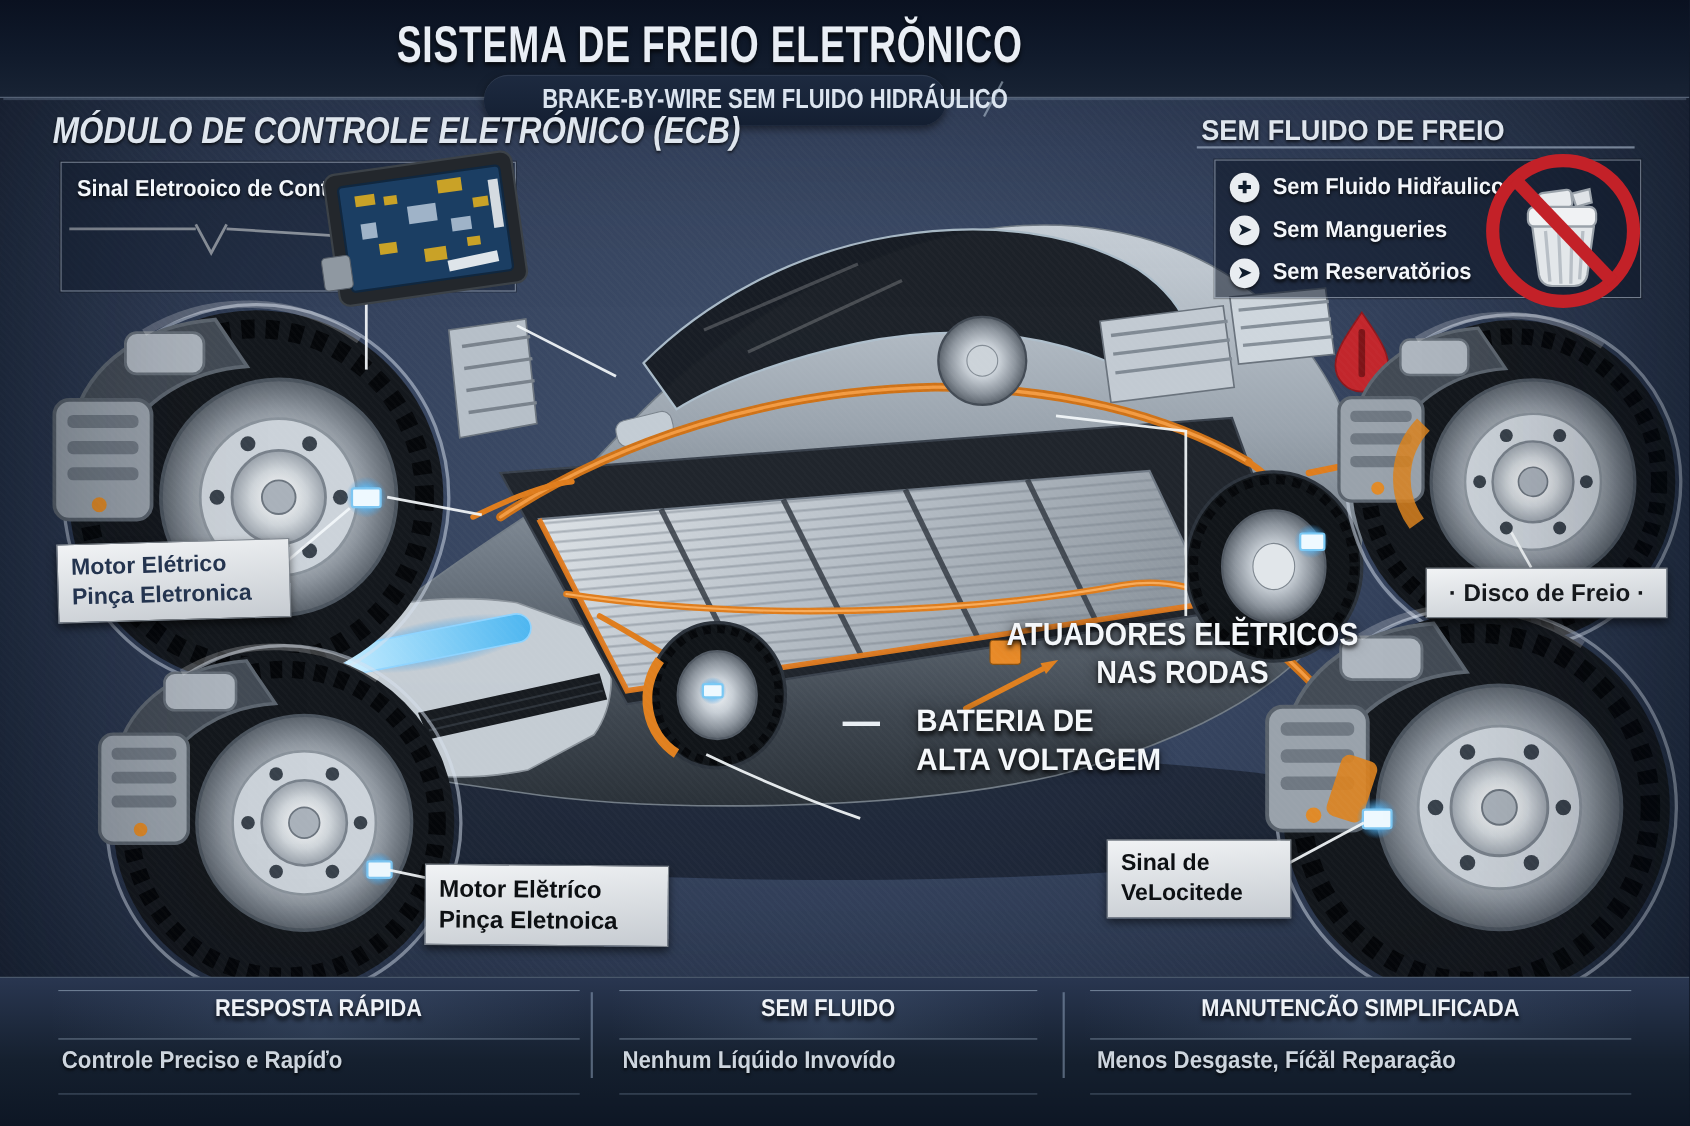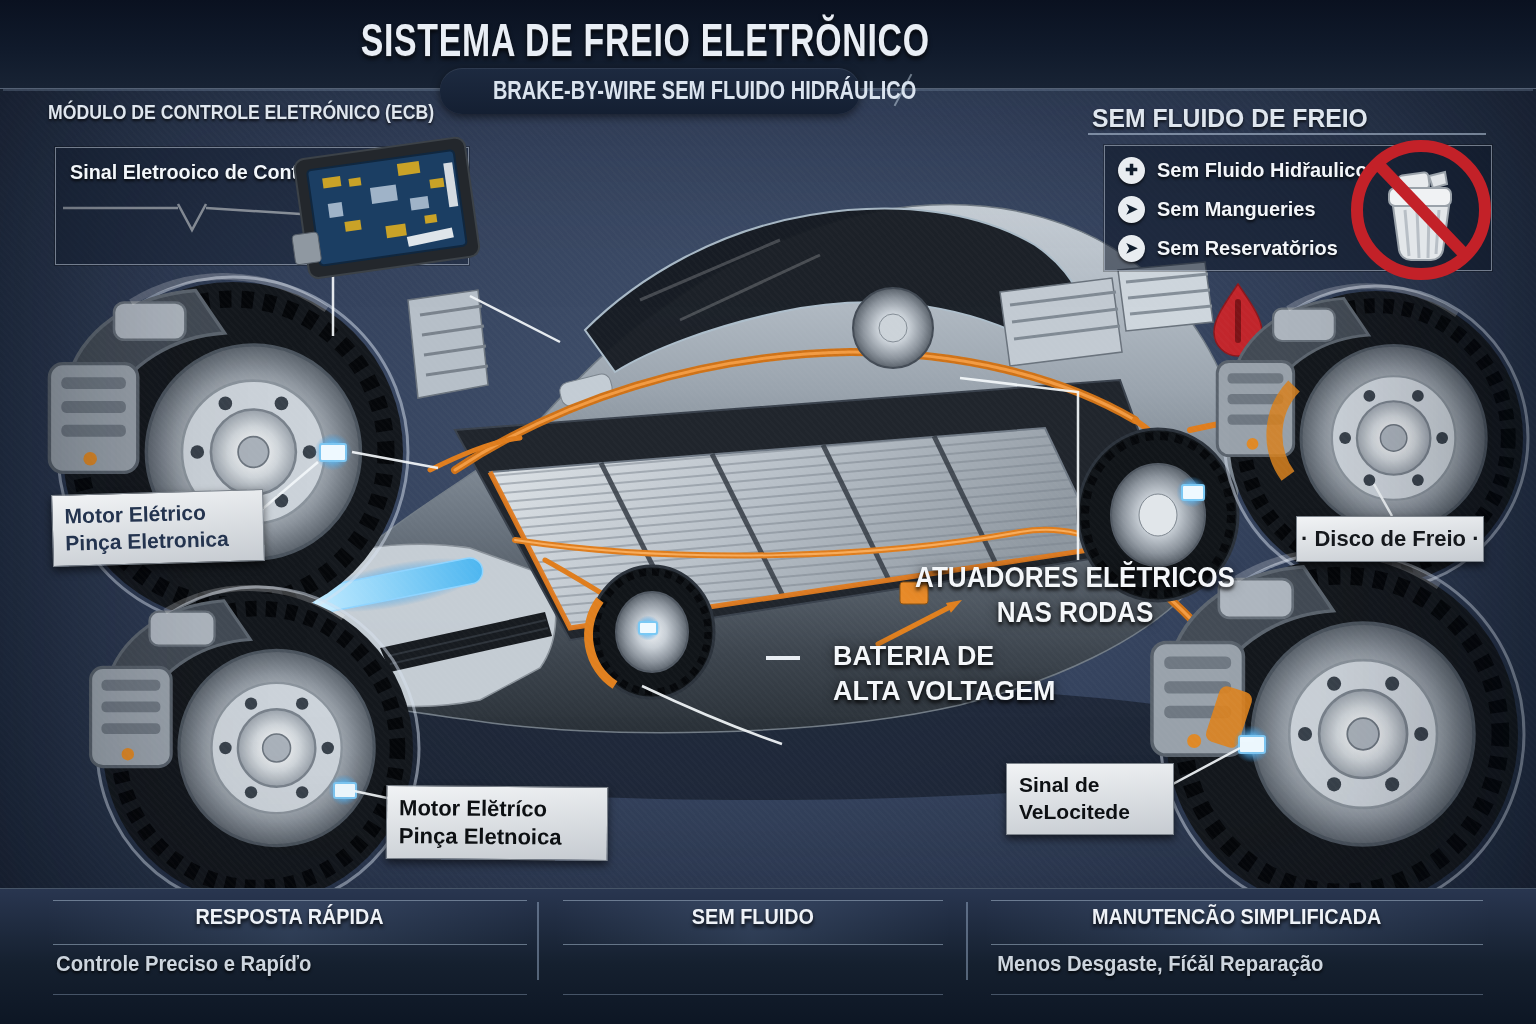--- a/index.html
+++ b/index.html
@@ -24,21 +24,21 @@
         background:linear-gradient(180deg,#1d2a40,#141f32);border-radius:22px;padding:8px 0 9px;
         box-shadow:0 3px 8px rgba(0,0,0,.5), inset 0 1px 0 rgba(255,255,255,.08);
         font-size:25px;font-weight:bold;color:#dbe4ef;white-space:nowrap;}
   .subpill .cx{display:inline-block;transform:scaleX(.8);}
   .subpill::after{content:'';position:absolute;right:-44px;top:4px;width:2px;height:36px;
         background:rgba(200,215,230,.5);transform:rotate(28deg);}
   
   .panel-heading{position:absolute;z-index:5;font-weight:bold;color:#dfe6ee;white-space:nowrap;
         text-shadow:0 2px 3px rgba(0,0,0,.7);}
   .panel-heading .cx{display:inline-block;transform-origin:0 50%;}
-  #ecb-heading{left:48px;top:100px;font-size:21px;}
+  #ecb-heading{left:48px;top:100px;font-size:34px;font-style:italic;}
   #ecb-heading .cx{transform:scaleX(.84);}
   #nofluid-heading{left:1092px;top:103px;font-size:26px;}
   #nofluid-heading .cx{transform:scaleX(.95);}
   .h-underline{position:absolute;z-index:5;height:2px;background:rgba(190,205,225,.55);}
   #nofluid-underline{left:1088px;top:133px;width:398px;}
   .panel-box{position:absolute;z-index:4;border:1px solid rgba(205,215,230,.5);
         background:rgba(14,24,41,.42);box-shadow:0 0 0 1px rgba(0,0,0,.25);}
   #ecb-box{left:55px;top:147px;width:412px;height:116px;}
   #nofluid-box{left:1104px;top:145px;width:386px;height:124px;background:rgba(13,22,38,.55);}
   #signal-label{position:absolute;left:70px;top:160px;z-index:6;font-size:21px;font-weight:bold;
@@ -54,21 +54,21 @@
   #nofluid-icon{position:absolute;left:1341px;top:126px;width:160px;height:160px;z-index:7;}
   
   #scene{position:absolute;inset:0;z-index:1;}
   #ecb-board{position:absolute;left:283px;top:126px;width:206px;height:166px;z-index:6;}
   
   .tag{position:absolute;z-index:8;background:linear-gradient(175deg,#f1f3f5 0%,#d9dde1 55%,#c6cbd1 100%);
         border:1px solid #7d848c;box-shadow:0 4px 8px rgba(0,0,0,.55);
         font-weight:bold;line-height:1.28;padding:8px 12px;}
   .tag span{display:block;white-space:nowrap;}
   #tag-front-caliper{left:52px;top:492px;width:186px;font-size:21px;color:#24344f;transform:rotate(-1.6deg);}
-  #tag-disco{left:1296px;top:516px;font-size:22px;color:#15181c;padding:8px 4px;}
+  #tag-disco{left:1296px;top:516px;font-size:22px;color:#15181c;padding:8px 20px;}
   #tag-sensor{left:1006px;top:763px;width:142px;font-size:21px;color:#0d1013;}
   #tag-rear-caliper{left:386px;top:786px;width:196px;font-size:22px;color:#0d1013;transform:rotate(.5deg);}
   
   .biglabel{position:absolute;z-index:8;font-weight:bold;color:#f4f7fa;
         text-shadow:0 3px 4px rgba(0,0,0,.8), 0 0 12px rgba(0,0,0,.5);}
   .biglabel span{display:block;white-space:nowrap;}
   #label-atuadores{left:878px;top:560px;width:394px;text-align:center;font-size:29px;line-height:1.2;
         transform:scaleX(.9);}
   #label-bateria{left:833px;top:638px;font-size:28px;line-height:1.25;transform:scaleX(.96);transform-origin:0 50%;}
   #bateria-dash{position:absolute;left:766px;top:656px;width:34px;height:4px;background:#e9eef3;z-index:8;}
@@ -383,20 +383,21 @@
       <div class="fhead"><span class="cx">RESPOSTA RÁPIDA</span></div>
       <div class="fline fl2"></div>
       <div class="fsub"><span class="cx">Controle Preciso e Rapíďo</span></div>
       <div class="fline fl3"></div>
     </div>
     <div id="fcol-1" class="fcol">
       <div class="fline fl1"></div>
       <div class="fhead-strip"></div>
       <div class="fhead"><span class="cx">SEM FLUIDO</span></div>
       <div class="fline fl2"></div>
+      <div class="fsub"><span class="cx">Nenhum Líqúido Invovído</span></div>
       <div class="fline fl3"></div>
     </div>
     <div id="fcol-2" class="fcol">
       <div class="fline fl1"></div>
       <div class="fhead-strip"></div>
       <div class="fhead"><span class="cx">MANUTENCÃO SIMPLIFICADA</span></div>
       <div class="fline fl2"></div>
       <div class="fsub"><span class="cx">Menos Desgaste, Fíćăl Reparação</span></div>
       <div class="fline fl3"></div>
     </div>

